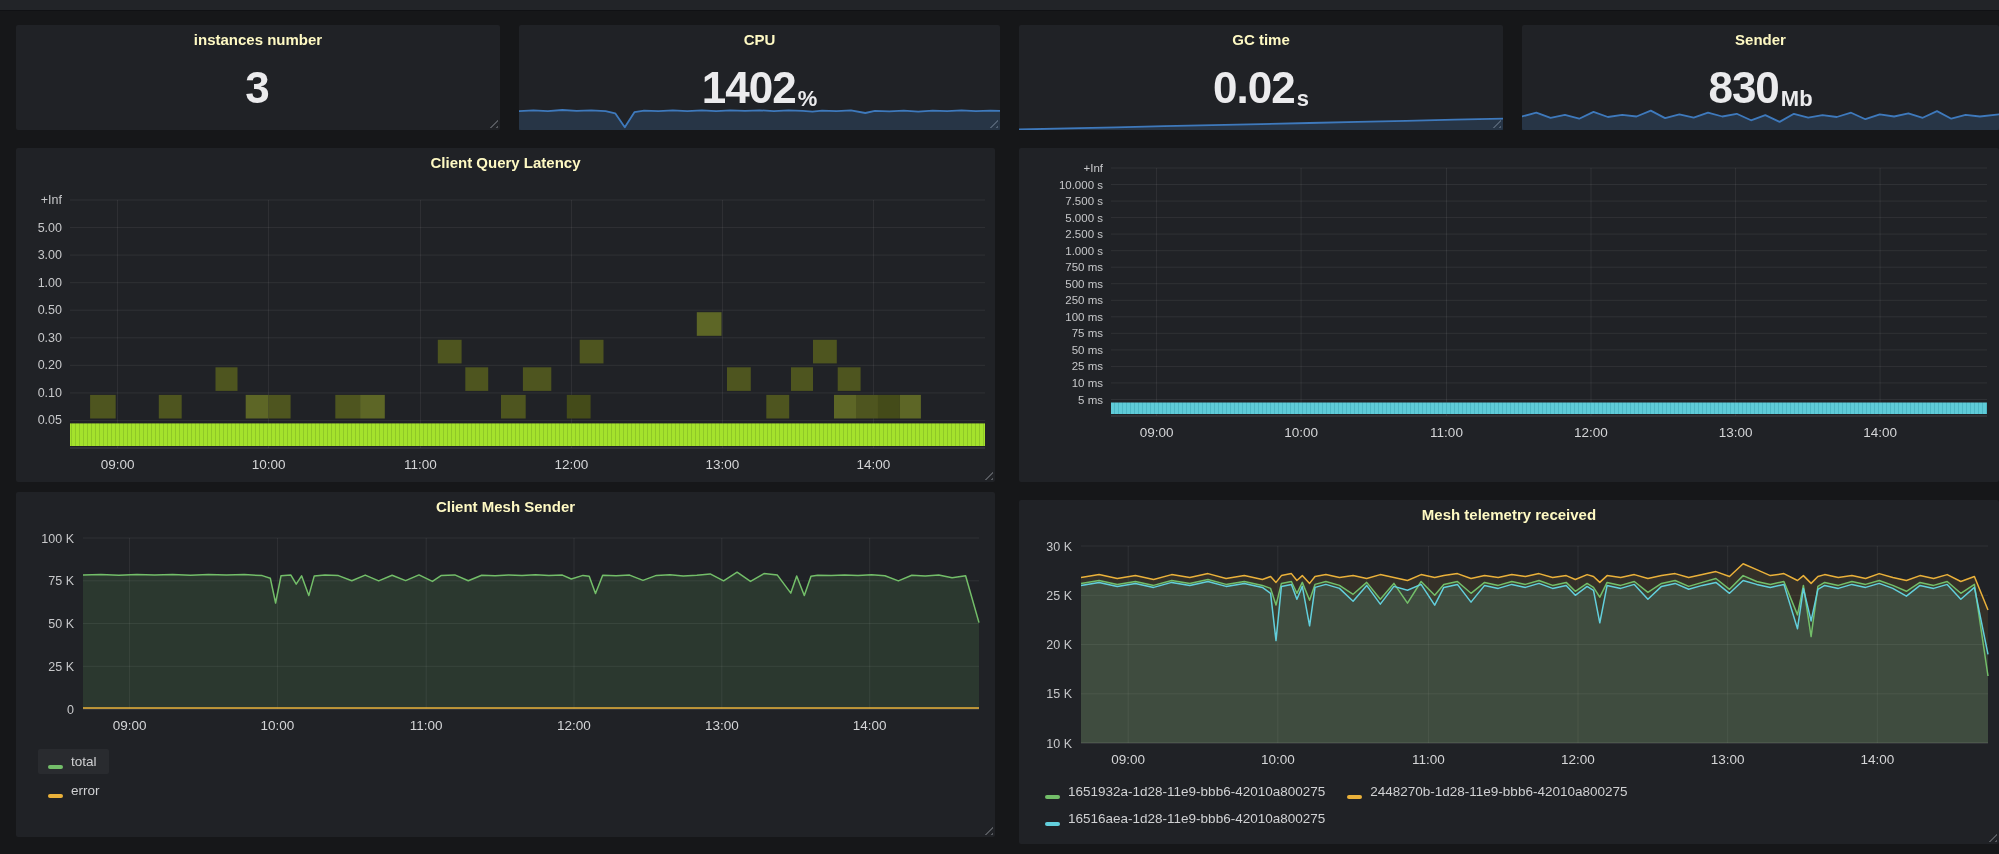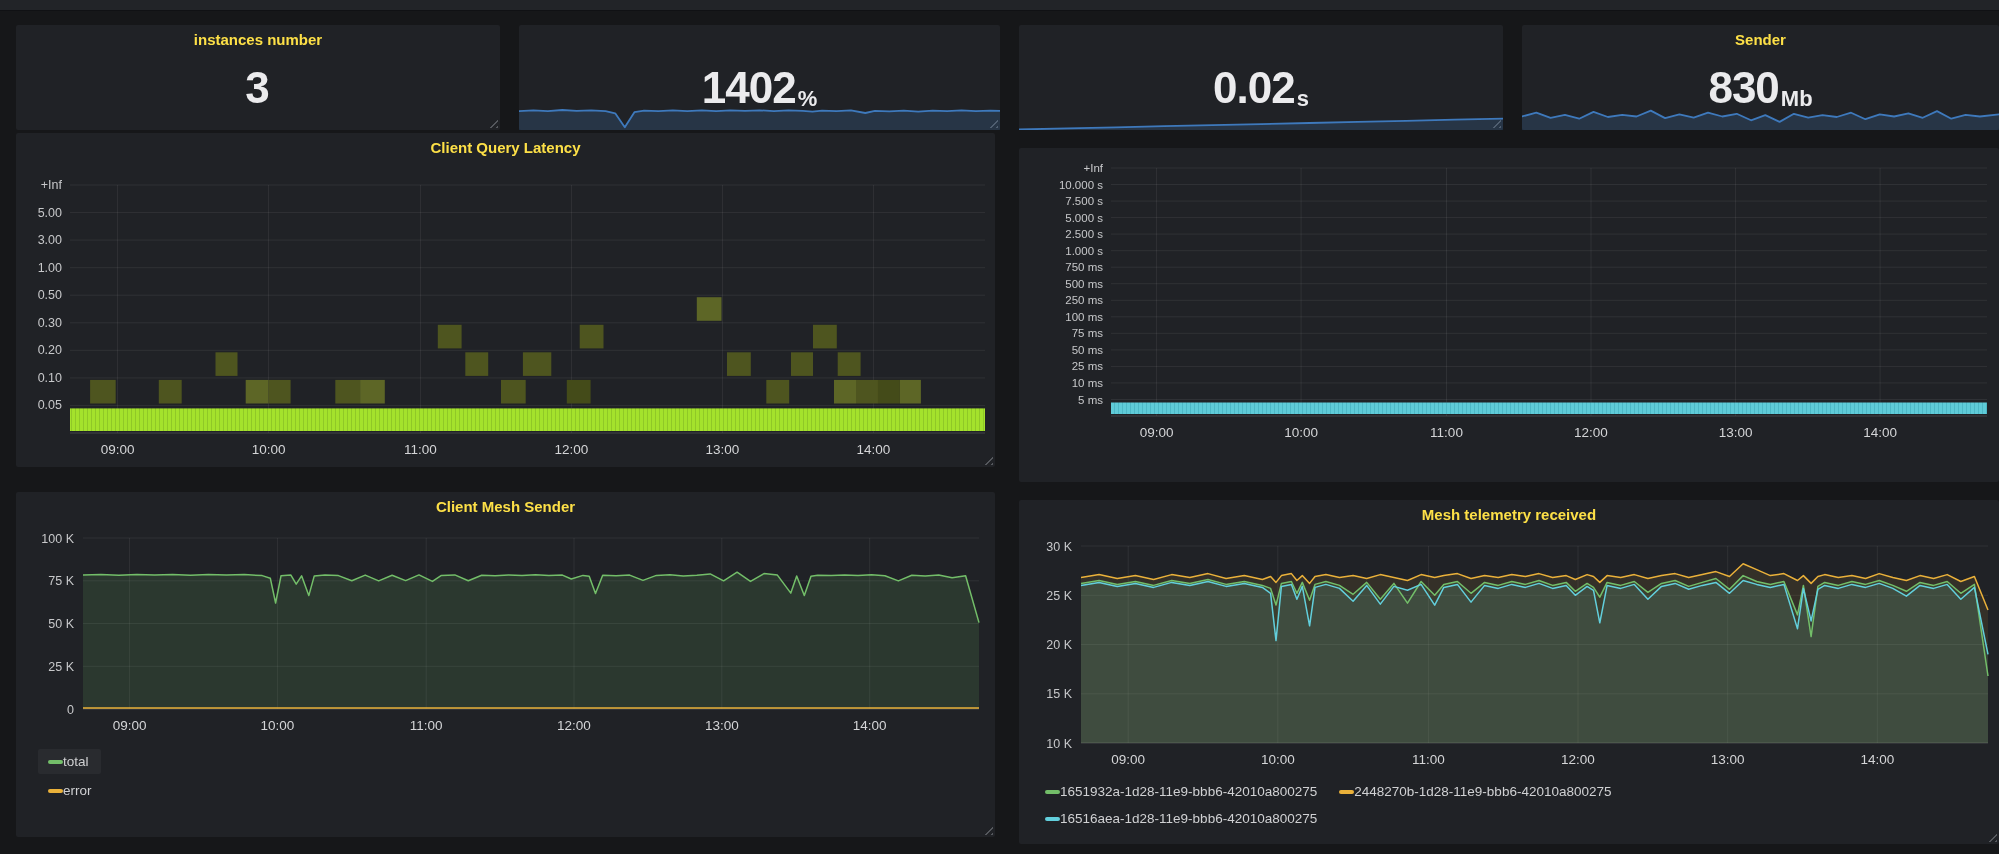--- a/index.html
+++ b/index.html
@@ -9,21 +9,21 @@
     font-family:"Liberation Sans", sans-serif;
     -webkit-font-smoothing:antialiased;
   }
   .topstrip{position:absolute;left:0;top:0;width:100%;height:10px;background:#222428;border-bottom:1px solid #101114;}
   .panel{
     position:absolute;background:#202226;border-radius:2px;
     display:flex;flex-direction:column;box-sizing:border-box;
   }
   .ptitle{
     margin:0;height:32px;line-height:30px;flex:none;
-    text-align:center;font-size:15px;font-weight:700;color:#fde047;
+    text-align:center;font-size:15px;font-weight:700;color:#fef9c3;
     cursor:pointer;white-space:nowrap;overflow:hidden;
   }
   
   .stat .statval{
     position:absolute;left:0;right:0;top:32px;height:62px;
     display:flex;align-items:center;justify-content:center;
     color:#ebebed;font-weight:700;z-index:2;
   }
   .stat .num{font-size:44px;letter-spacing:-1px;}
   .stat .unit{font-size:22px;margin-left:2px;align-self:flex-end;padding-bottom:7px;}
@@ -38,21 +38,21 @@
   svg .axis{stroke:rgba(255,255,255,0.16);stroke-width:1;}
   svg .ylab{fill:#c7c8ca;font-size:12.5px;font-family:"Liberation Sans",sans-serif;}
   svg .ylab.small{font-size:11.5px;}
   svg .xlab{fill:#d4d5d7;font-size:13.5px;font-family:"Liberation Sans",sans-serif;}
   
   .legend{flex:none;color:#d0d1d3;font-size:13.5px;}
   .legend .lrow{display:flex;align-items:center;margin:0 0 2px 0;}
   .legend-col{margin:10px 0 0 22px;}
   .legend-col .lrow{margin-bottom:4px;}
   .legend-rows{margin:6px 0 0 16px;}
-  .litem{display:inline-flex;align-items:center;padding:5px 12px 5px 10px;border-radius:2px;cursor:pointer;white-space:nowrap;}
+  .litem{display:inline-flex;align-items:flex-end;gap:8px;padding:5px 12px 5px 10px;border-radius:2px;cursor:pointer;white-space:nowrap;}
   .litem.hl{background:rgba(255,255,255,0.045);}
   .litem i{display:inline-block;width:15px;height:4px;border-radius:2px;flex:none;}
   
   .grip{
     position:absolute;right:2px;bottom:2px;width:10px;height:10px;cursor:nwse-resize;
     clip-path:polygon(100% 0,100% 100%,0 100%);
     background:repeating-linear-gradient(-45deg,#55585d 0 1.5px,transparent 1.5px 4.5px);
   }
 </style>
 </head>
@@ -63,34 +63,36 @@
 <section class="panel stat" style="left:16px;top:25px;width:484px;height:105px">
   <h2 class="ptitle">instances number</h2>
   <div class="statval">
     <span class="num">3</span>
       <span class="unit"></span>
   </div>
   <div class="grip"></div>
 </section>
 
 <section class="panel stat" style="left:519px;top:25px;width:481px;height:105px">
+  <h2 class="ptitle">CPU</h2>
   <div class="statval">
     <span class="num">1402</span>
       <span class="unit">%</span>
   </div>
   <div class="spark">
       <svg width="481" height="27" viewBox="0 0 481 27">
         <polygon points="0.0,8.1 14.4,7.3 28.9,8.1 43.3,7.0 57.7,7.8 72.1,7.3 86.6,8.1 96.2,10.3 105.8,24.3 115.4,9.2 125.1,7.6 139.5,8.1 153.9,7.3 168.3,8.1 182.8,7.3 197.2,8.1 211.6,7.3 226.1,7.8 240.5,7.3 254.9,8.1 269.4,7.3 283.8,7.8 293.4,8.6 303.0,7.6 317.5,8.1 331.9,7.3 346.3,10.0 355.9,7.8 370.4,8.4 384.8,7.6 399.2,8.6 413.7,7.6 428.1,8.1 442.5,7.3 456.9,8.1 471.4,7.6 481.0,7.8 481,27 0,27" fill="#3e79bc" fill-opacity="0.22"></polygon>
         <polyline points="0.0,8.1 14.4,7.3 28.9,8.1 43.3,7.0 57.7,7.8 72.1,7.3 86.6,8.1 96.2,10.3 105.8,24.3 115.4,9.2 125.1,7.6 139.5,8.1 153.9,7.3 168.3,8.1 182.8,7.3 197.2,8.1 211.6,7.3 226.1,7.8 240.5,7.3 254.9,8.1 269.4,7.3 283.8,7.8 293.4,8.6 303.0,7.6 317.5,8.1 331.9,7.3 346.3,10.0 355.9,7.8 370.4,8.4 384.8,7.6 399.2,8.6 413.7,7.6 428.1,8.1 442.5,7.3 456.9,8.1 471.4,7.6 481.0,7.8" fill="none" stroke="#3e79bc" stroke-width="1.8" stroke-linejoin="round" stroke-linecap="round"></polyline>
       </svg>
     </div>
   <div class="grip"></div>
 </section>
 
 <section class="panel stat" style="left:1019px;top:25px;width:484px;height:105px">
+  <h2 class="ptitle">GC time</h2>
   <div class="statval">
     <span class="num">0.02</span>
       <span class="unit">s</span>
   </div>
   <div class="spark">
       <svg width="484" height="27" viewBox="0 0 484 27">
         <polygon points="0.0,26.5 48.4,25.4 96.8,24.3 145.2,23.2 193.6,22.1 242.0,21.1 290.4,20.0 338.8,18.9 387.2,17.8 435.6,16.7 484.0,15.7 484,27 0,27" fill="#3e79bc" fill-opacity="0.22"></polygon>
         <polyline points="0.0,26.5 48.4,25.4 96.8,24.3 145.2,23.2 193.6,22.1 242.0,21.1 290.4,20.0 338.8,18.9 387.2,17.8 435.6,16.7 484.0,15.7" fill="none" stroke="#3e79bc" stroke-width="1.8" stroke-linejoin="round" stroke-linecap="round"></polyline>
       </svg>
     </div>
@@ -104,21 +106,21 @@
       <span class="unit">Mb</span>
   </div>
   <div class="spark">
       <svg width="477" height="27" viewBox="0 0 477 27">
         <polygon points="0.0,13.5 14.3,9.7 28.6,14.8 42.9,11.9 57.2,15.7 71.5,8.9 85.9,14.0 100.2,11.9 114.5,13.5 128.8,7.6 143.1,15.1 157.4,11.3 171.7,14.6 186.0,9.7 200.3,13.5 214.7,10.8 229.0,17.3 243.3,12.1 257.6,18.9 271.9,10.8 286.2,14.6 300.5,12.1 314.8,14.0 329.1,9.7 343.4,16.2 357.8,11.3 372.1,13.5 386.4,10.3 400.7,14.8 415.0,8.1 429.3,15.7 443.6,11.9 457.9,13.5 477.0,11.3 477,27 0,27" fill="#3e79bc" fill-opacity="0.22"></polygon>
         <polyline points="0.0,13.5 14.3,9.7 28.6,14.8 42.9,11.9 57.2,15.7 71.5,8.9 85.9,14.0 100.2,11.9 114.5,13.5 128.8,7.6 143.1,15.1 157.4,11.3 171.7,14.6 186.0,9.7 200.3,13.5 214.7,10.8 229.0,17.3 243.3,12.1 257.6,18.9 271.9,10.8 286.2,14.6 300.5,12.1 314.8,14.0 329.1,9.7 343.4,16.2 357.8,11.3 372.1,13.5 386.4,10.3 400.7,14.8 415.0,8.1 429.3,15.7 443.6,11.9 457.9,13.5 477.0,11.3" fill="none" stroke="#3e79bc" stroke-width="1.8" stroke-linejoin="round" stroke-linecap="round"></polyline>
       </svg>
     </div>
 </section>
 
-<section class="panel" style="left:16px;top:133px;width:979px;height:334px">
+<section class="panel" style="left:16px;top:148px;width:979px;height:334px">
   <h2 class="ptitle">Client Query Latency</h2>
   <div class="chartbox">
       <svg width="979" height="302" viewBox="0 0 979 302">
         <line x1="101.6" y1="20" x2="101.6" y2="268" class="grid"></line>
         <text x="101.6" y="289" class="xlab" text-anchor="middle">09:00</text>
         <line x1="252.6" y1="20" x2="252.6" y2="268" class="grid"></line>
         <text x="252.6" y="289" class="xlab" text-anchor="middle">10:00</text>
         <line x1="404.4" y1="20" x2="404.4" y2="268" class="grid"></line>
         <text x="404.4" y="289" class="xlab" text-anchor="middle">11:00</text>
         <line x1="555.4" y1="20" x2="555.4" y2="268" class="grid"></line>

